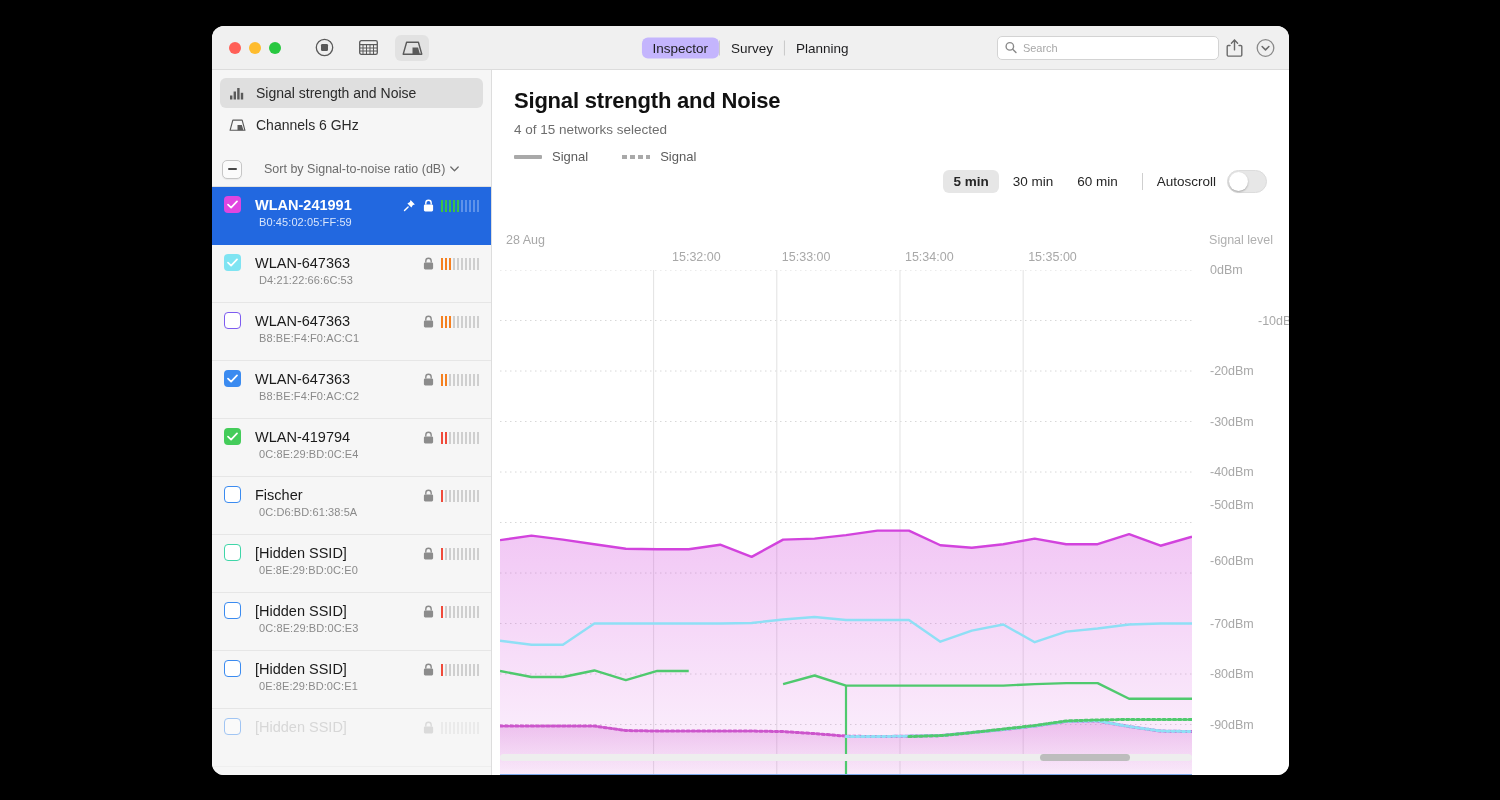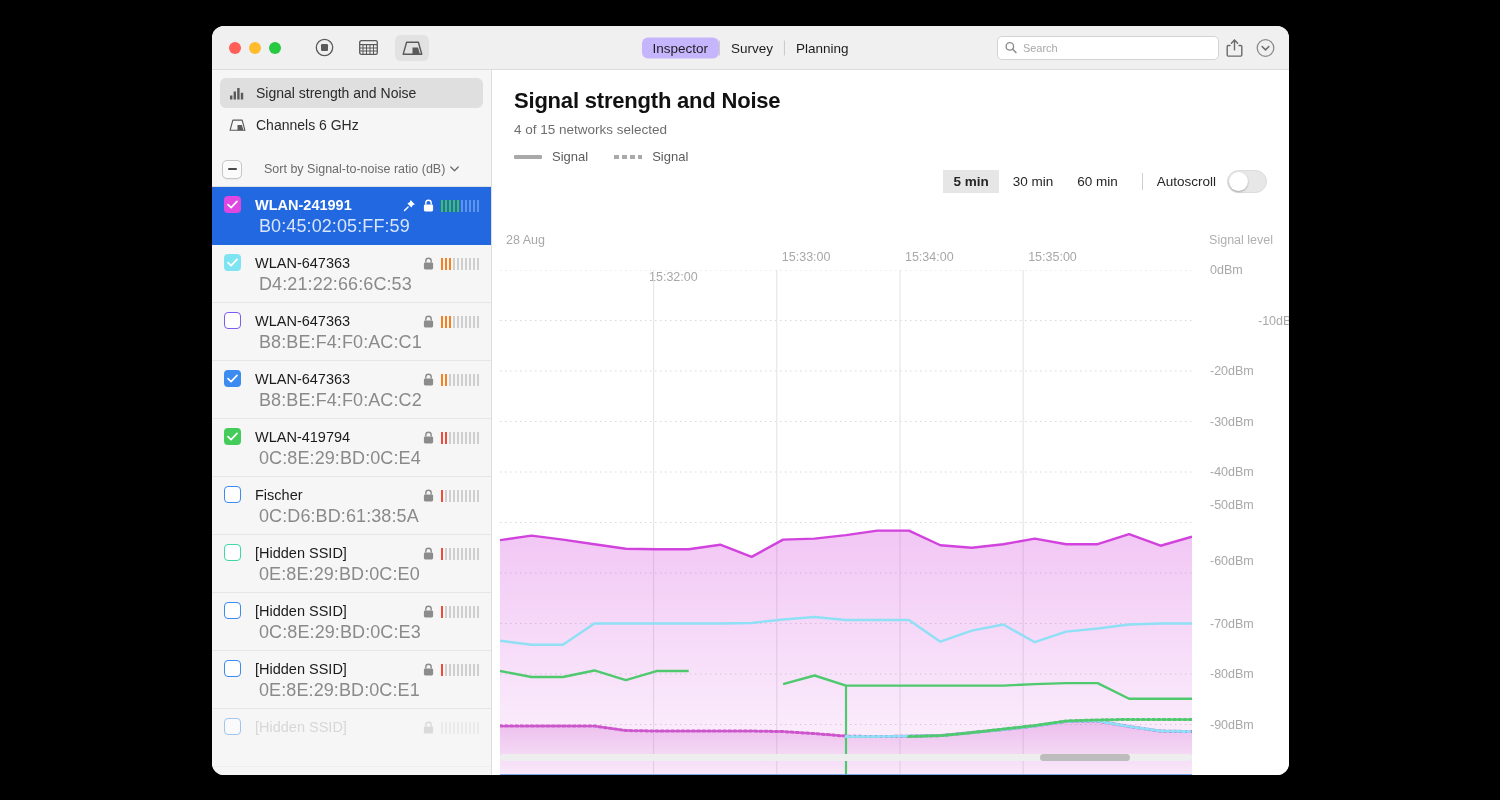--- a/index.html
+++ b/index.html
@@ -132,51 +132,51 @@
   .cbx.on { border-color: transparent; }
   .cbx svg { display: none; }
   .cbx.on svg { display: block; }
   .ssid {
     margin-left: 14px; font-size: 14.5px; color: #1b1b1b;
     white-space: nowrap; overflow: hidden; text-overflow: ellipsis;
   }
   .net-row.selected .ssid { color: #fff; font-weight: bold; }
   .bssid {
     margin-left: 35px; margin-top: 3px;
-    font-size: 18px; color: #8a8a8a;
+    font-size: 11px; color: #8a8a8a;
     letter-spacing: 0.1px;
   }
   .net-row.selected .bssid { color: #d8e5fb; }
   .row-right {
     position: absolute; right: 12px; top: 12px;
     display: flex; align-items: center; gap: 7px;
   }
   .bars { display: flex; gap: 1.5px; align-items: flex-end; }
   .bars i { display: block; width: 2.5px; height: 12px; background: #cfcfcf; }
   .net-row.selected .bars i { background: #5e93e8; }
 
   
   .main { flex: 1; background: #ffffff; position: relative; overflow: hidden; }
   .main-head { padding: 18px 22px 0 22px; }
   .page-title { font-size: 22px; font-weight: bold; color: #111; letter-spacing: -0.2px; }
   .sub { margin-top: 8px; font-size: 13.5px; color: #6e6e6e; }
-  .legend { margin-top: 12px; display: flex; gap: 26px; }
+  .legend { margin-top: 12px; display: flex; gap: 34px; }
   .legend .li { display: flex; align-items: center; gap: 10px; font-size: 13px; color: #5c5c5c; }
   .lsolid { width: 28px; height: 4px; background: #a9a9a9; border-radius: 1px; }
   .ldash {
     width: 28px; height: 4px;
     background: repeating-linear-gradient(to right,#a9a9a9 0 5px, transparent 5px 8px);
   }
 
   .range-ctl {
     position: absolute; right: 22px; top: 100px;
     display: flex; align-items: center; gap: 0;
     font-size: 13.5px; color: #262626;
   }
-  .rchip { padding: 4px 10px; border-radius: 0; margin-right: 4px; }
+  .rchip { padding: 4px 10px; border-radius: 6px; margin-right: 4px; }
   .rchip.active { background: #e6e6e6; font-weight: bold; }
   .vdiv { width: 1px; height: 17px; background: #cfcfcf; margin: 0 14px 0 10px; }
   .auto-label { font-size: 13.5px; color: #262626; margin-right: 11px; }
   .toggle {
     width: 40px; height: 23px; border-radius: 12px;
     background: #e7e7e7; border: 1px solid #dcdcdc;
     position: relative;
   }
   .toggle .knob {
     position: absolute; left: 1px; top: 1px;
@@ -617,21 +617,21 @@
           <span class="auto-label">Autoscroll</span>
           <span class="toggle">
               <span class="knob"></span>
             </span>
         </div>
 
         <div class="chart-wrap">
           <div class="date-lbl">28 Aug</div>
           <div class="y-title">Signal level</div>
           <div class="xlabels">
-              <span style="left: 149px; margin-top: 20px;">15:32:00</span>
+              <span style="left: 172px;">15:32:00</span>
               <span style="left: 281.8px;">15:33:00</span>
               <span style="left: 404.976px;">15:34:00</span>
               <span style="left: 528.152px;">15:35:00</span>
             </div>
           <div class="ylabels">
               <span style="top: 0px;">0dBm</span>
               <span style="top: 50.5px; margin-left: 48px;">-10dBm</span>
               <span style="top: 101px;">-20dBm</span>
               <span style="top: 151.5px;">-30dBm</span>
               <span style="top: 202px;">-40dBm</span>

